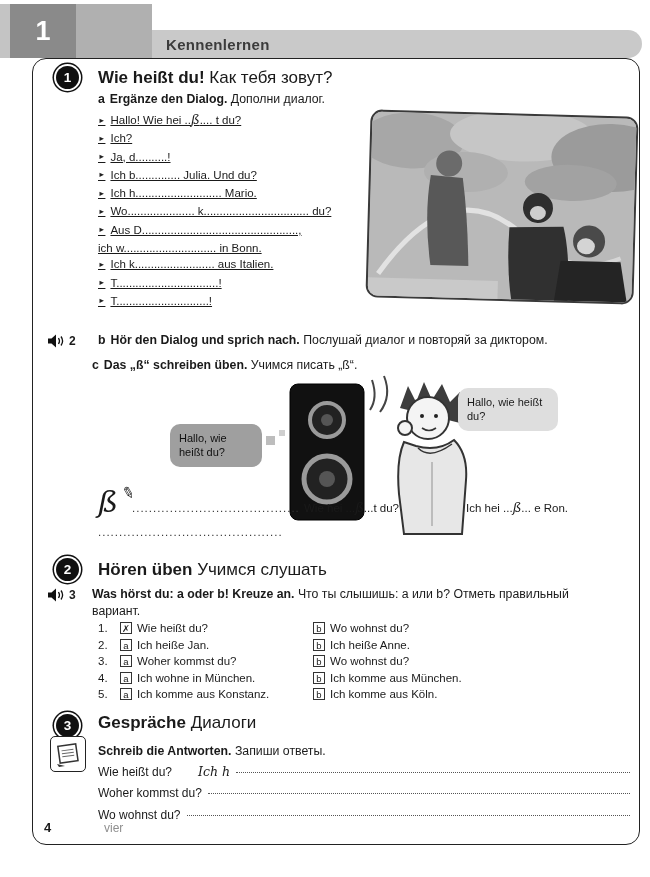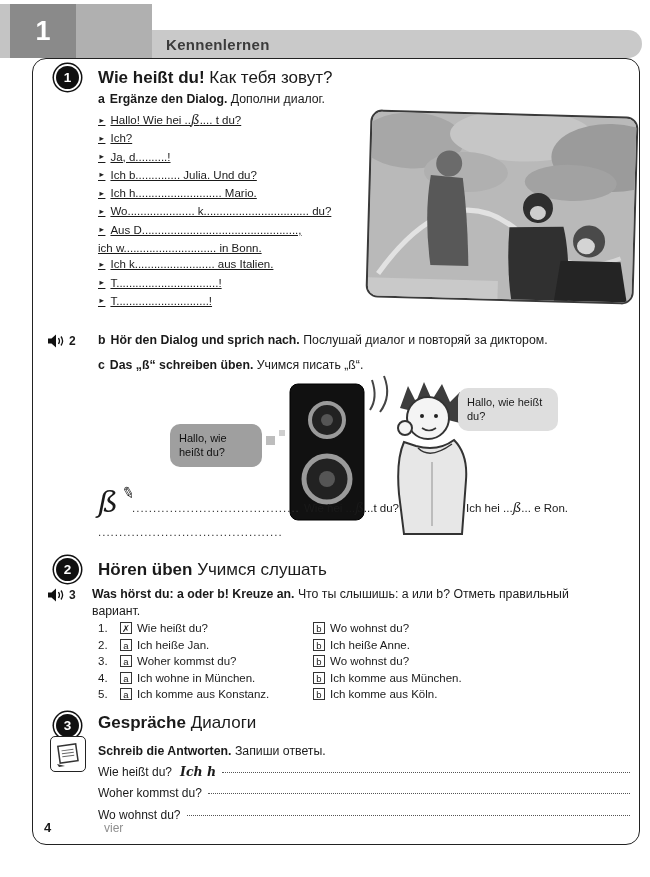--- a/index.html
+++ b/index.html
@@ -61,21 +61,21 @@
   
   .elist { left:98px; top:622px; width:520px; display:grid; grid-template-columns:22px 17px 176px 17px 1fr;
            row-gap:4.5px; align-items:center; font-size:11.5px; }
   .ebox { width:12px; height:12px; border:1px solid #333; font-size:9.5px; line-height:11px; text-align:center; }
 
   
   .nb-box { left:50px; top:736px; width:36px; height:36px; border:1.6px solid #222; border-radius:5px;
             display:flex; align-items:center; justify-content:center; background:#fff; }
   .answers { left:98px; top:764px; width:532px; }
   .arow { display:flex; align-items:baseline; height:22px; font-size:12px; }
-  .arow .hw { margin-left:8px; font-size:12.5px;font-weight:bold; }
+  .arow .hw { margin-left:26px; font-size:12.5px; }
   .dotfill { flex:1; border-bottom:1.6px dotted #555; margin-left:6px; transform:translateY(-3px); }
 
   .pg-num { left:44px; top:820px; font-size:13px; font-weight:bold; }
   .pg-word { left:104px; top:821px; font-size:12px; color:#8f8f8f; }
 </style>
 </head>
 <body>
 
 <div class="page">
 
@@ -144,21 +144,21 @@
       <path d="M0 4.5h3.5L8 .5v13L3.5 9.5H0z" fill="#111"></path>
       <path d="M10.5 4q2 3 0 6" stroke="#111" fill="none" stroke-width="1.3"></path>
       <path d="M13 2.5q3.2 4.5 0 9" stroke="#111" fill="none" stroke-width="1.3"></path>
     </svg>
     <span class="track-num">2</span>
   </div>
   <div class="abs task-row" style="left:98px; top:333px; width:528px;">
     <span class="lbl">b</span><span class="de">Hör den Dialog und sprich nach.</span>
     <span class="ru">Послушай диалог и повторяй за диктором.</span>
   </div>
-  <div class="abs task-row" style="left:98px; top:358px; width:528px;">
+  <div class="abs task-row" style="left:92px; top:358px; width:528px;">
     <span class="lbl">c</span><span class="de">Das „ß“ schreiben üben.</span>
     <span class="ru">Учимся писать „ß“.</span>
   </div>
 
   <div class="abs bubble bubble-left">
     <span>Hallo, wie heißt du?</span>
   </div>
   <div class="abs sq1"></div>
   <div class="abs sq2"></div>
 

